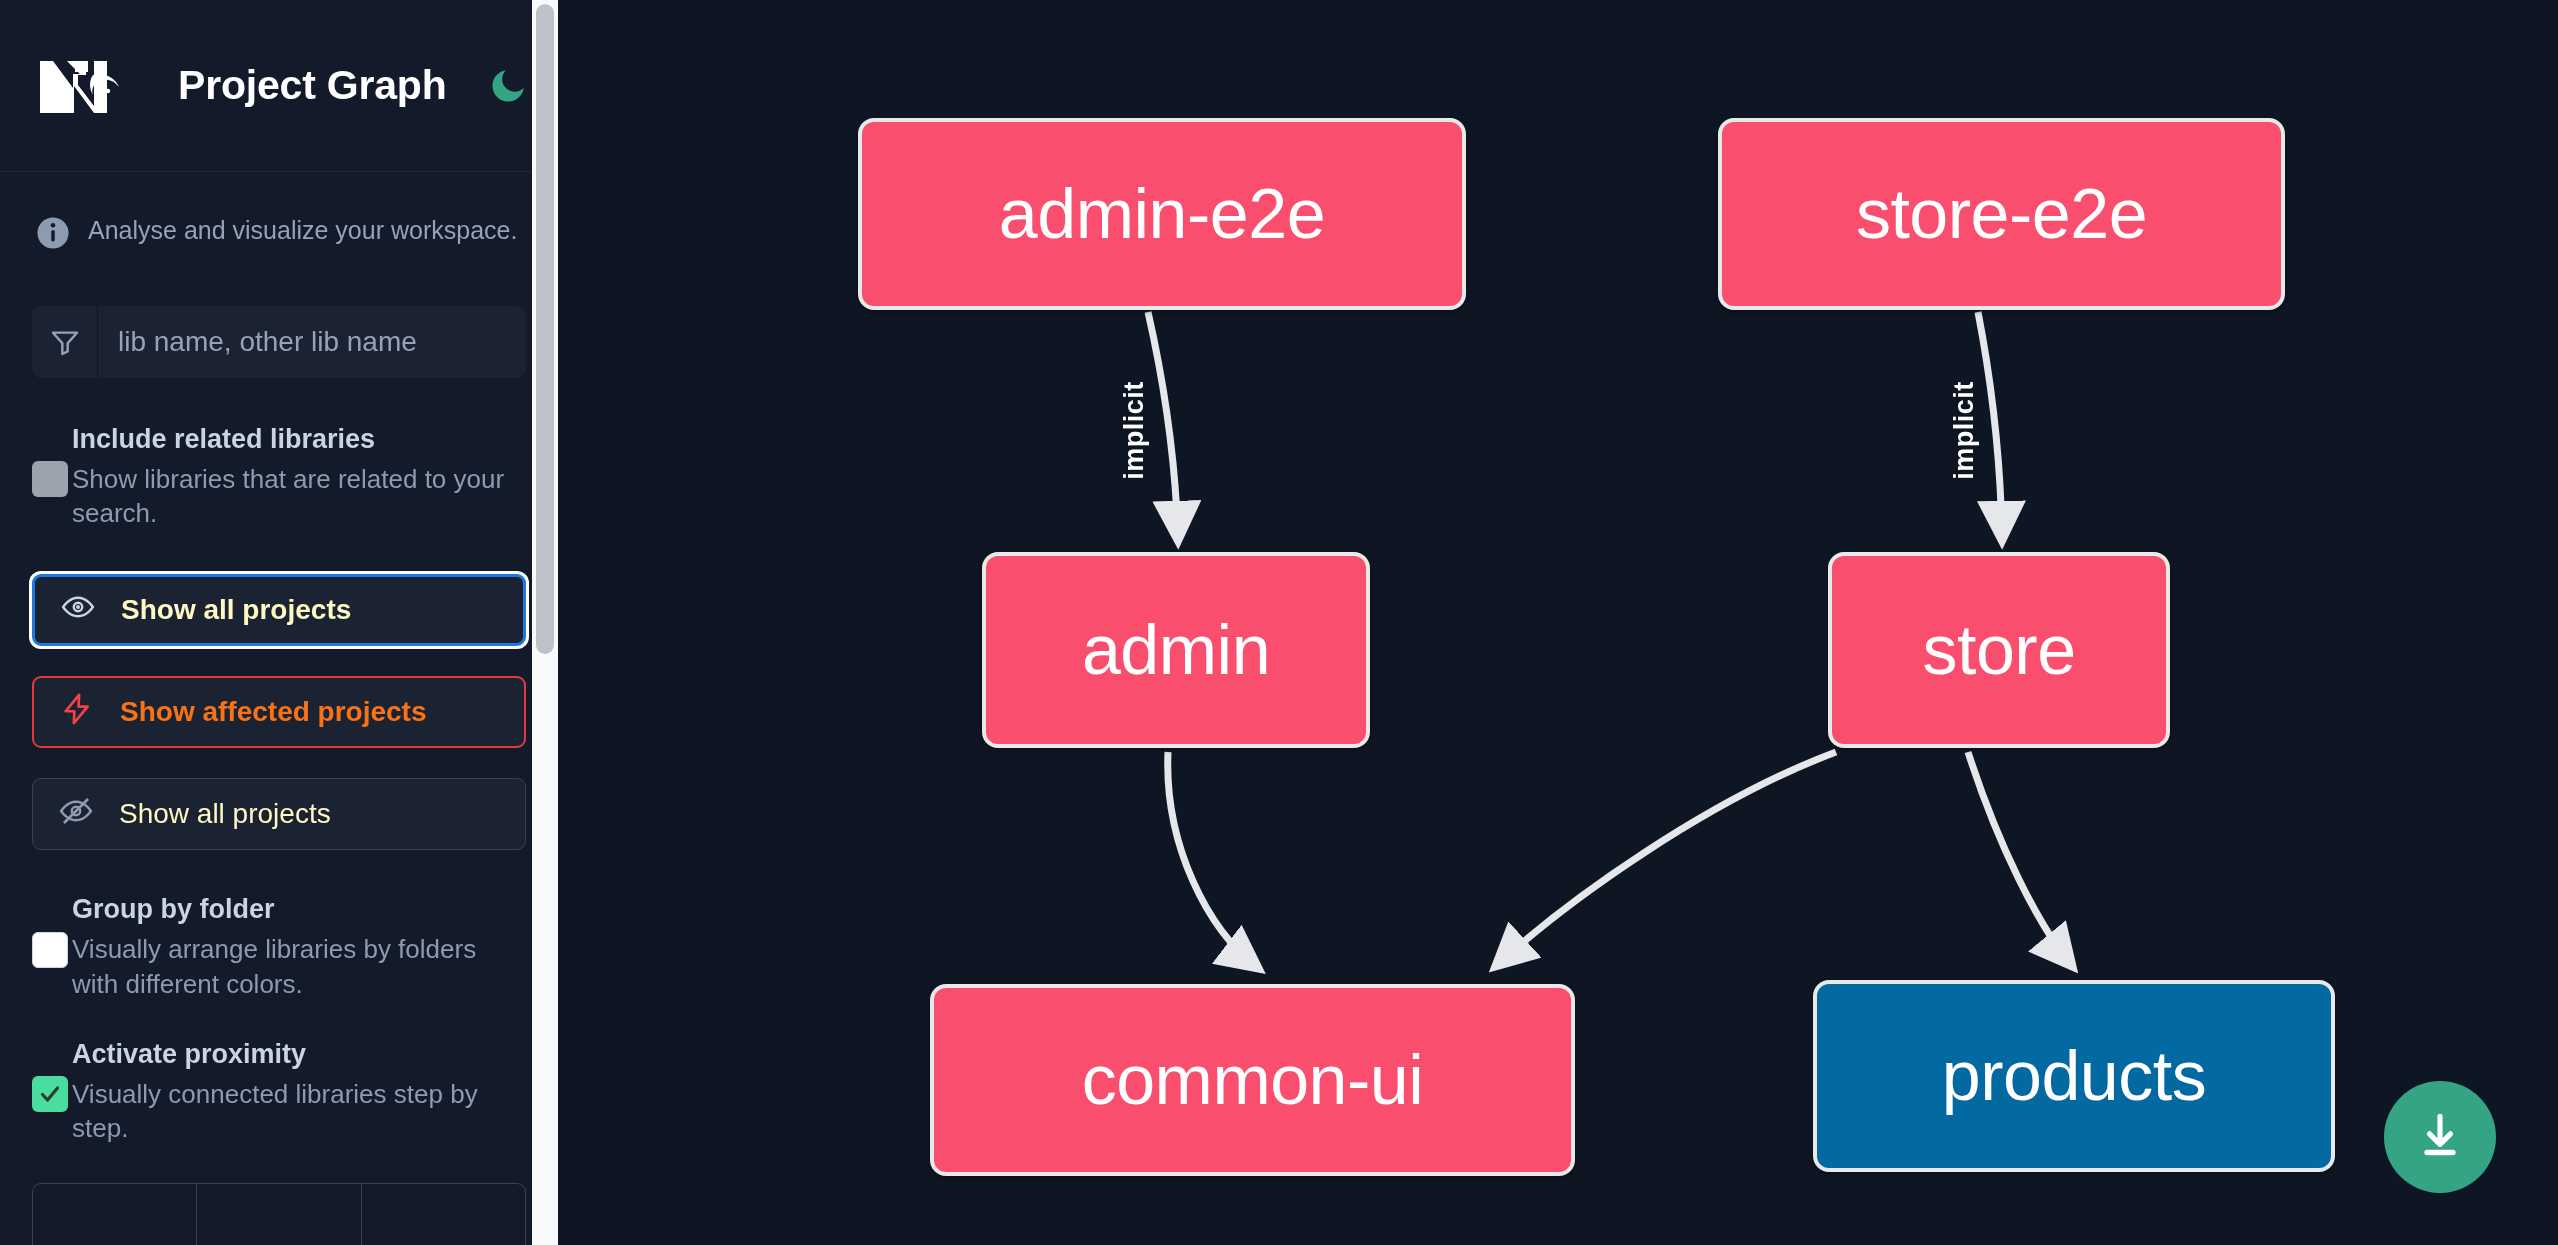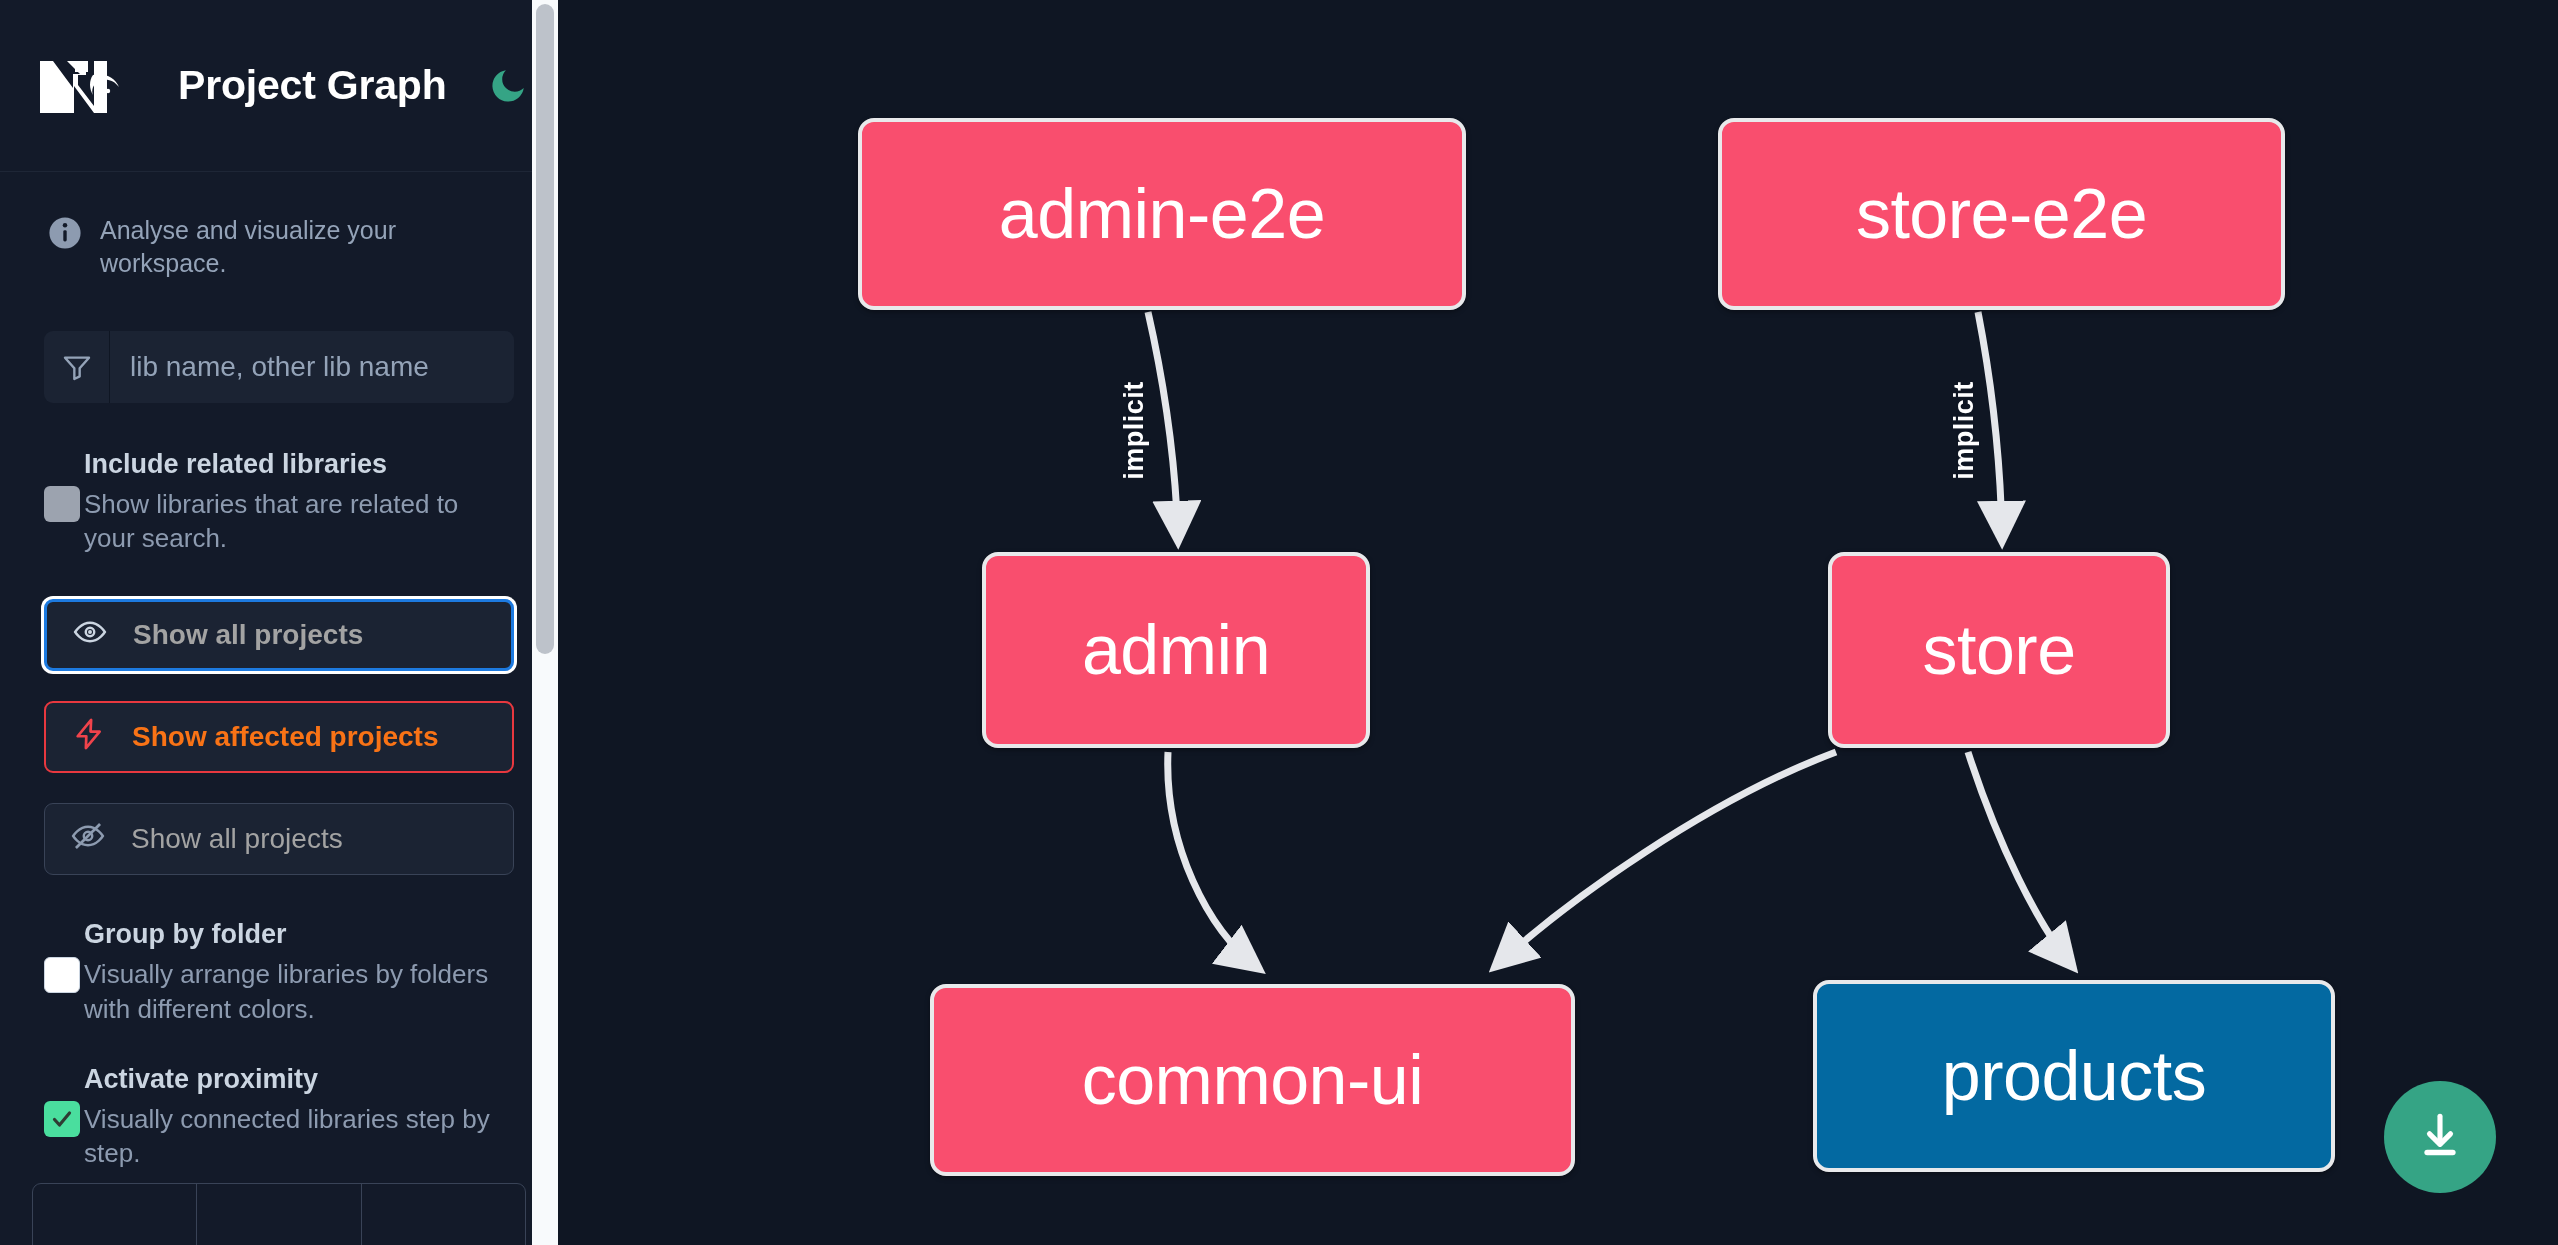--- a/index.html
+++ b/index.html
@@ -34,21 +34,21 @@
     margin-left: 48px;
     white-space: nowrap;
   }
   #theme-toggle {
     margin-left: 40px;
     width: 46px; height: 46px;
     display: flex; align-items: center; justify-content: center;
     cursor: pointer;
   }
 
-  #sidebar-body { padding: 0 44px; }
+  #sidebar-body { padding: 0 32px; }
 
   .blurb {
     display: flex; align-items: flex-start;
     gap: 18px;
     padding: 42px 0 0 4px;
   }
   .blurb .info-ico { flex: 0 0 34px; margin-top: 2px; }
   .blurb-text {
     color: #94a3b8;
     font-size: 25px;
@@ -116,21 +116,21 @@
   .act-btn {
     height: 72px;
     border-radius: 9px;
     background: #1b2333;
     display: flex; align-items: center;
     padding: 0 26px;
     gap: 26px;
     cursor: pointer;
     border: 1px solid #394357;
     font-size: 28px;
-    color: #a3a3a3;
+    color: #fef9c3;
     white-space: nowrap;
   }
   .act-btn.focused {
     border: 3px solid #1d7ae0;
     box-shadow: 0 0 0 3px #ffffff;
   }
   .act-btn.danger { border: 2px solid #e8383f; color: #f97316; }
   .act-btn .lbl { font-weight: bold; }
   .act-btn.plain .lbl { font-weight: normal; }
 

